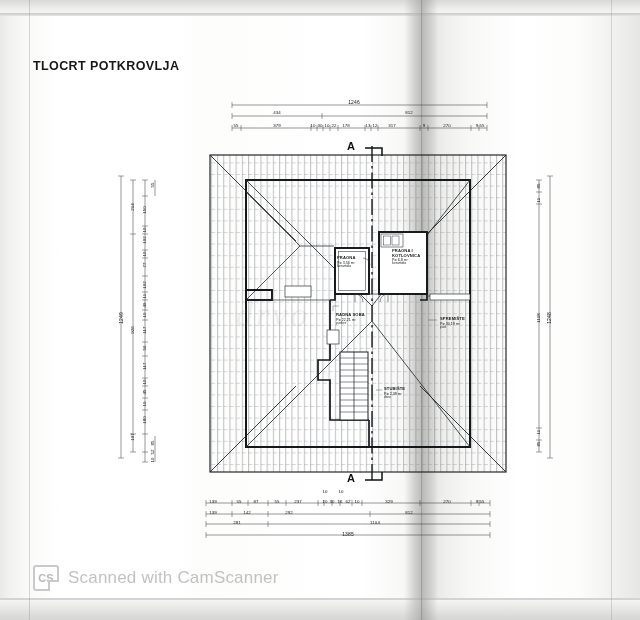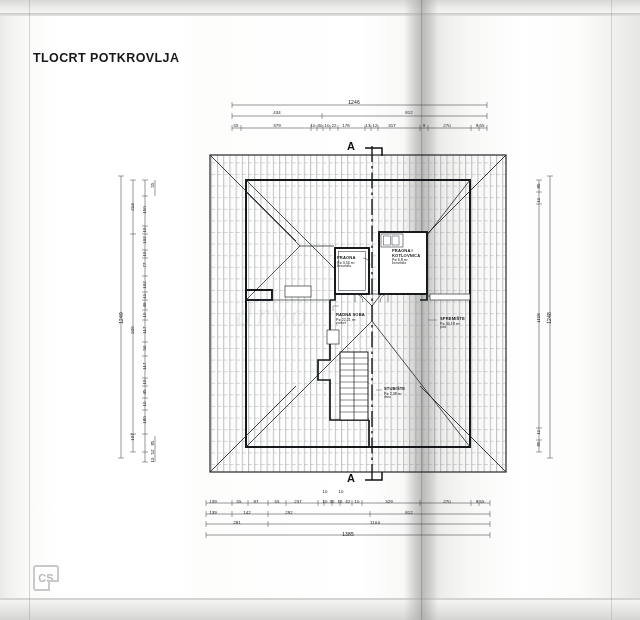--- a/index.html
+++ b/index.html
@@ -58,21 +58,21 @@
     position:absolute;left:29px;top:0;width:1px;height:620px;
     background:rgba(140,140,138,.35);
   }
   #right-edge{
     position:absolute;left:611px;top:0;width:1px;height:620px;
     background:rgba(140,140,138,.30);
   }
 
   
   #title{
-    position:absolute;left:33px;top:51px;
+    position:absolute;left:33px;top:59px;
     font-size:12.5px;font-weight:bold;letter-spacing:.4px;
     color:#16181a;white-space:nowrap;
   }
 
   
   #plan{
     position:absolute;left:0;top:0;width:640px;height:620px;
     pointer-events:none;
   }
 
@@ -510,13 +510,14 @@
     <div class="dim v" style="left: 536px; top: 200px; transform: rotate(-90deg) translateX(-50%);">11</div>
     <div class="dim v" style="left: 536px; top: 318px; transform: rotate(-90deg) translateX(-50%);">1118</div>
     <div class="dim v" style="left: 536px; top: 432px; transform: rotate(-90deg) translateX(-50%);">11</div>
     <div class="dim v" style="left: 536px; top: 444px; transform: rotate(-90deg) translateX(-50%);">85</div>
   </div>
 
 <div id="ghost">drvo</div>
 
 <div id="cs-wrap">
   <div id="cs-logo">CS</div>
+  <div id="cs-text">Scanned with CamScanner</div>
 </div>
 
 </body></html>

